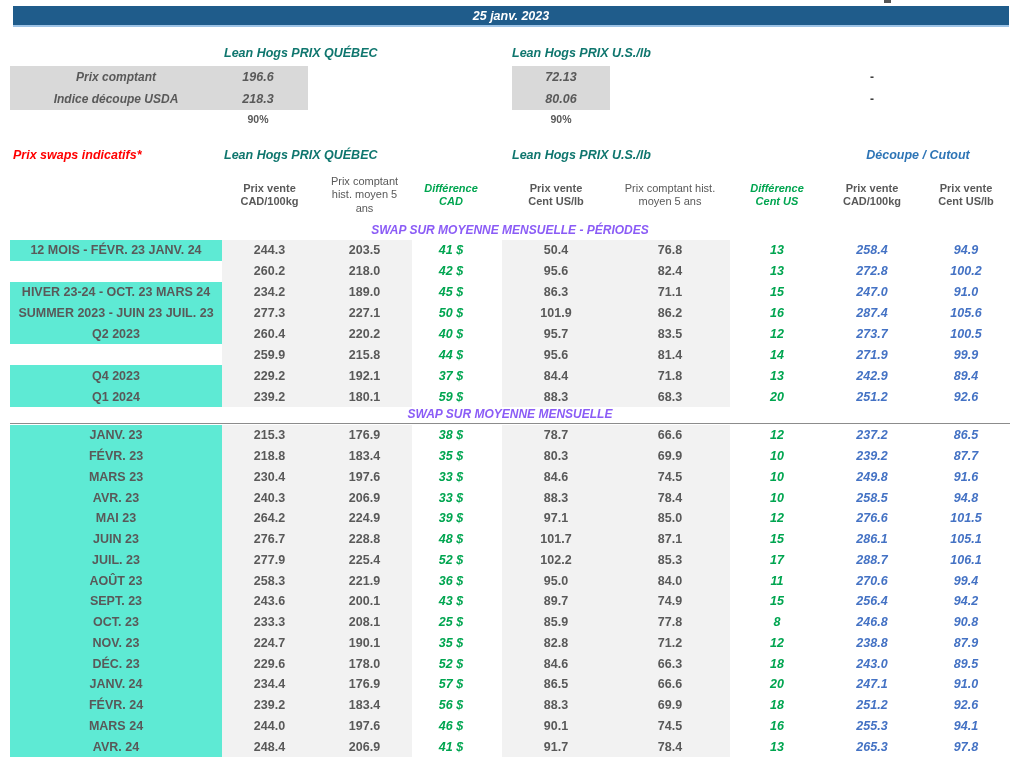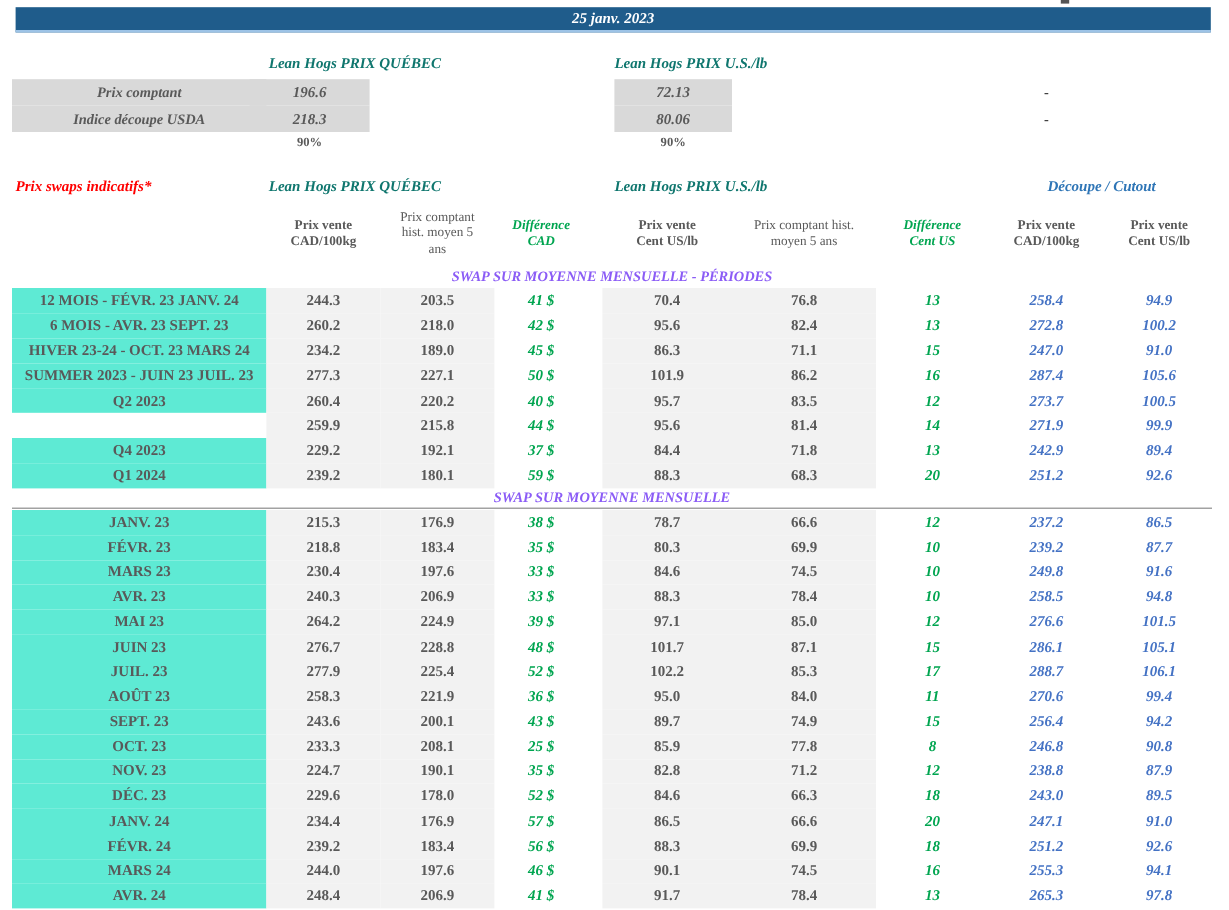--- a/index.html
+++ b/index.html
@@ -1,17 +1,17 @@
 <!DOCTYPE html>
 <html><head>
 <meta charset="utf-8">
 <style>
   html,body{margin:0;padding:0;background:#fff;}
   .page{position:relative;width:1024px;height:758px;background:#ffffff;overflow:hidden;
-        font-family:Liberation Serif, serif;color:#595959;}
+        font-family:Liberation Sans, sans-serif;color:#595959;}
 
   
   .titlebar{position:absolute;left:13px;top:6px;width:996px;height:19px;background:#1F5C8B;
             border-bottom:2px solid #9DC3E6;display:flex;align-items:center;justify-content:center;}
   .titlebar span{color:#ffffff;font-weight:bold;font-style:italic;font-size:12.5px;}
   .artifact{position:absolute;left:884px;top:0;width:7px;height:3px;background:#555;}
 
   
   .cell{position:absolute;top:0;bottom:0;display:flex;align-items:center;justify-content:center;}
   .c-label   {left:10px; width:212px;}
@@ -113,28 +113,27 @@
   <div class="sub bold c-cut_us">Prix vente
 Cent US/lb</div>
 
   <div class="sec-title" style="top:223px;">SWAP SUR MOYENNE MENSUELLE - PÉRIODES</div>
   <div class="tbl rows-periods" style="top:240px;">
       <div class="trow">
         <div class="cell c-label">12 MOIS - FÉVR. 23 JANV. 24</div>
         <div class="cell c-qc_sell">244.3</div>
         <div class="cell c-qc_hist">203.5</div>
         <div class="cell c-diff_cad">41 $</div>
-        <div class="cell c-us_sell">70.4</div>
+        <div class="cell c-us_sell">50.4</div>
         <div class="cell c-us_hist">76.8</div>
         <div class="cell c-diff_us">13</div>
         <div class="cell c-cut_cad">258.4</div>
         <div class="cell c-cut_us">94.9</div>
       </div>
       <div class="trow">
-        <div class="cell c-label">6 MOIS - AVR. 23 SEPT. 23</div>
         <div class="cell c-qc_sell">260.2</div>
         <div class="cell c-qc_hist">218.0</div>
         <div class="cell c-diff_cad">42 $</div>
         <div class="cell c-us_sell">95.6</div>
         <div class="cell c-us_hist">82.4</div>
         <div class="cell c-diff_us">13</div>
         <div class="cell c-cut_cad">272.8</div>
         <div class="cell c-cut_us">100.2</div>
       </div>
       <div class="trow">

